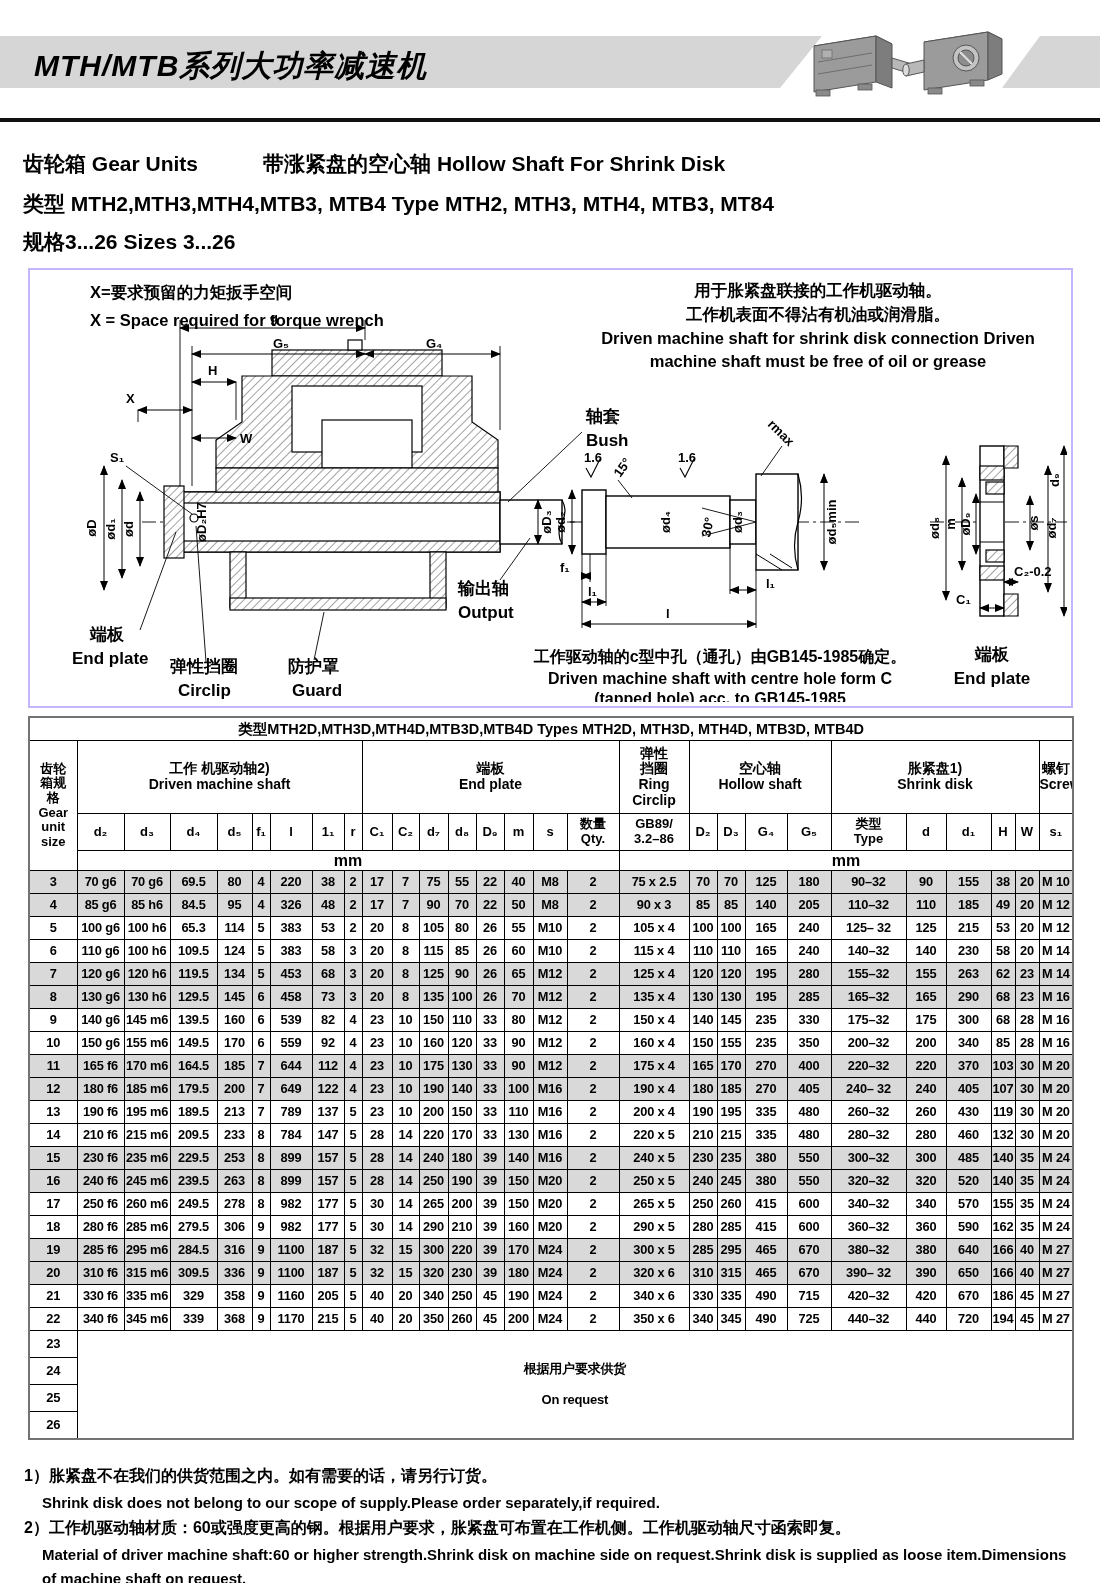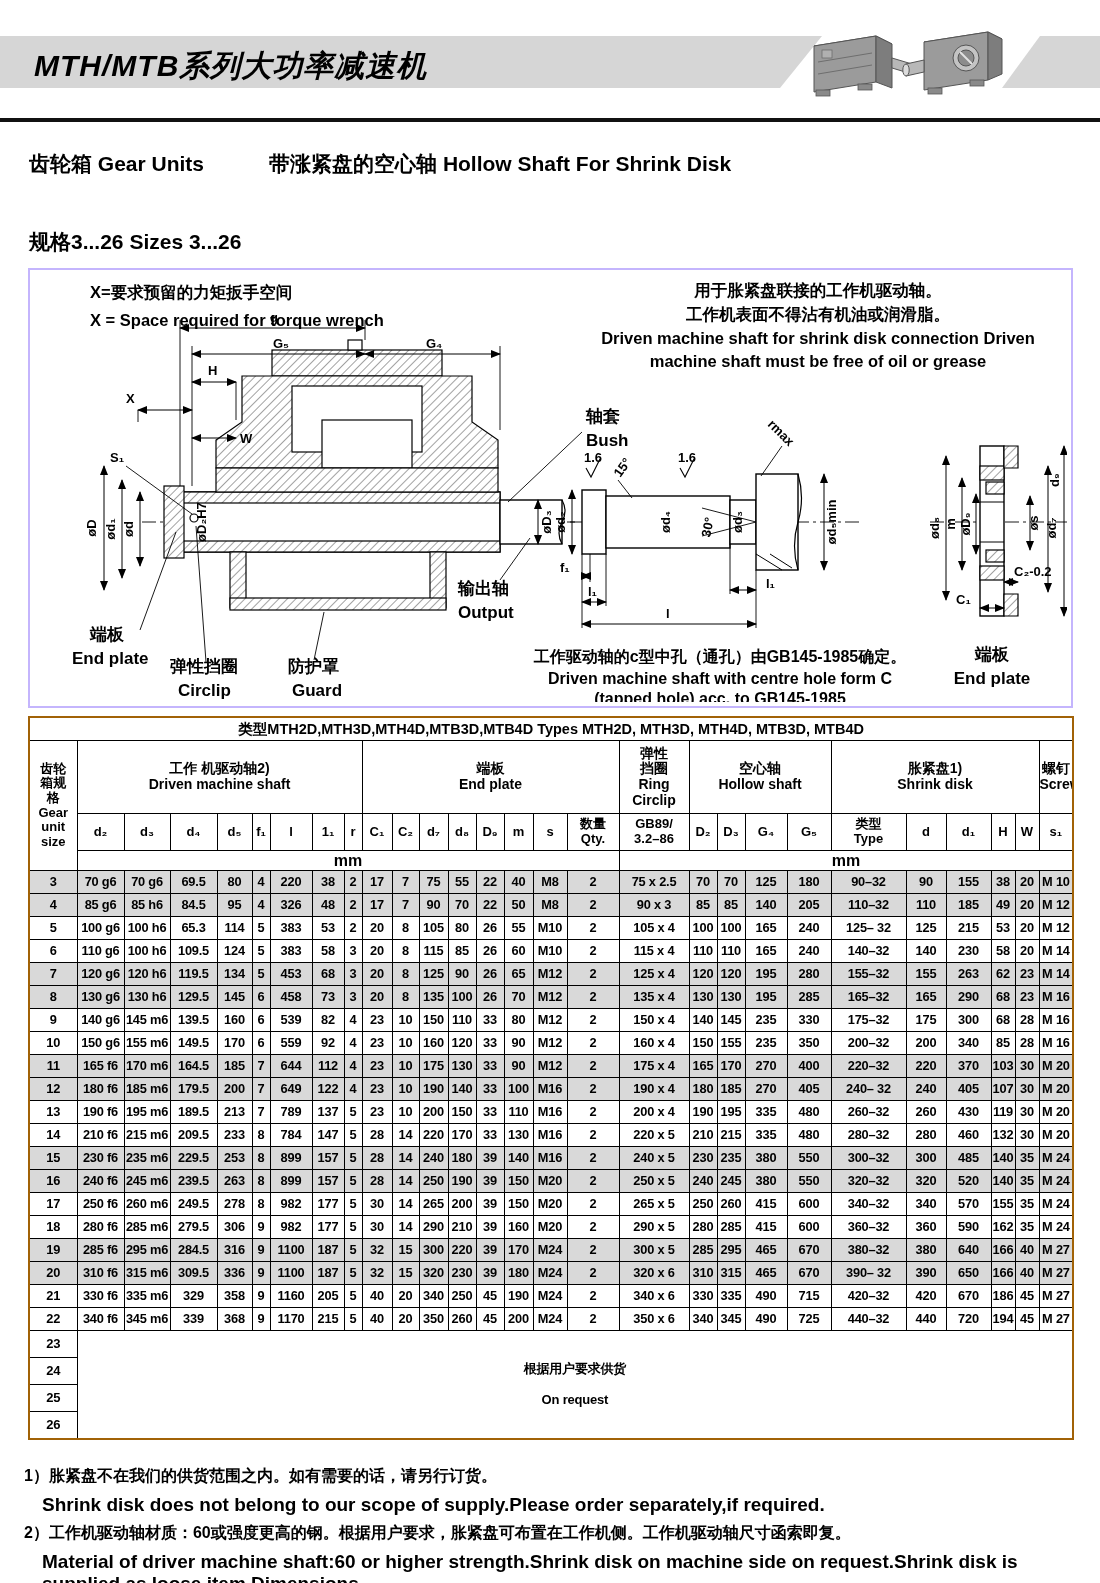--- a/index.html
+++ b/index.html
@@ -7,29 +7,29 @@
         font-family:"Liberation Sans","DejaVu Sans",sans-serif;color:#000;padding-left:25px;}
   
   .band{position:absolute;top:36px;height:52px;background:#d6d6d6;}
   .band-left{left:0;width:822px;clip-path:polygon(0 0,100% 0,calc(100% - 42px) 100%,0 100%);}
   .band-right{left:1002px;width:98px;clip-path:polygon(38px 0,100% 0,100% 100%,0 100%);}
   .page-title{position:absolute;top:46px;left:34px;margin:0;font-size:30px;font-weight:bold;
         font-style:italic;letter-spacing:1px;}
   .gearboxes{position:absolute;top:18px;left:800px;}
   .rule{position:absolute;top:118px;left:0;width:1100px;height:4px;background:#111;}
   
-  .intro-line{position:absolute;left:29px;font-size:21px;font-weight:bold;white-space:nowrap;}
+  .intro-line{position:absolute;left:23px;font-size:21px;font-weight:bold;white-space:nowrap;}
   .il1{top:150px;} .il2{top:190px;} .il3{top:228px;}
   .intro-gap{margin-left:65px;}
   
   .diagram-box{position:absolute;top:268px;left:28px;width:1041px;height:436px;border:2px solid #c4b5fd;}
   .diagram-box svg{display:block;}
   
   table.spec{position:absolute;top:716px;left:28px;width:1044px;border-collapse:collapse;
-        table-layout:fixed;border:2px solid #a16207;}
+        table-layout:fixed;border:2px solid #737373;}
   table.spec th, table.spec td{border:1px solid #000;padding:0;text-align:center;
         vertical-align:middle;overflow:hidden;font-weight:bold;line-height:1.12;}
   .type-heading{height:22px;font-size:14.5px;}
   .group{height:72px;font-size:14px;}
   .sub{height:36px;font-size:13px;}
   .unit{height:19px;font-size:16px;}
   .pre{white-space:pre-line;}
   tbody td{height:22px;font-size:12.8px;letter-spacing:-0.2px;}
   tr.stripe td{background:#d9d9d9;}
   tr.onreq td{height:26px;font-size:13px;background:#fff;}
@@ -43,21 +43,21 @@
   .note{font-size:16.5px;font-weight:bold;}
   .cap{font-size:16px;font-weight:bold;}
   line.dim,path.dim{stroke:#000;stroke-width:1;marker-start:url(#aS);marker-end:url(#aE);}
   line.ext,line.lead{stroke:#000;stroke-width:0.9;}
   line.cl{stroke:#000;stroke-width:0.9;stroke-dasharray:14 4 3 4;}
   .oln{fill:#fff;stroke:#000;stroke-width:1.4;}
   .htc{fill:url(#hatch);stroke:#000;stroke-width:1.2;}
   
   .footnotes{position:absolute;top:1466px;left:24px;width:1054px;font-weight:bold;}
   .fn-cn{font-size:16px;margin-bottom:7px;}
-  .fn-en{font-size:19px;margin:0 0 7px 18px;font-weight:600;}
+  .fn-en{font-size:15px;margin:0 0 7px 18px;font-weight:600;}
 </style>
 </head>
 <body>
 
 <div class="page">
 
   <div class="band band-left"></div>
   <div class="band band-right"></div>
   <h1 class="page-title">MTH/MTB系列大功率减速机</h1>
 
@@ -86,20 +86,21 @@
       <rect x="128" y="70" width="14" height="6" fill="#8a8a8a" stroke="#555" stroke-width="0.8"></rect>
       <rect x="170" y="62" width="14" height="6" fill="#8a8a8a" stroke="#555" stroke-width="0.8"></rect>
     </g>
   </svg>
 
   <div class="rule"></div>
 
   <div class="intro-line il1">
     <span>齿轮箱 Gear Units</span><span class="intro-gap">带涨紧盘的空心轴 Hollow Shaft For Shrink Disk</span>
   </div>
+  <div class="intro-line il2">类型 MTH2,MTH3,MTH4,MTB3, MTB4 Type MTH2, MTH3, MTH4, MTB3, MT84</div>
   <div class="intro-line il3">规格3...26 Sizes 3...26</div>
 
   <div class="diagram-box">
     <svg width="1037" height="432" viewBox="0 0 1037 432">
       <defs>
         <pattern id="hatch" patternUnits="userSpaceOnUse" width="6" height="6" patternTransform="rotate(45)">
           <rect width="6" height="6" fill="#fff"></rect>
           <line x1="0" y1="0" x2="0" y2="6" stroke="#555" stroke-width="1.1"></line>
         </pattern>
         <marker id="aE" orient="auto" refX="9" refY="4" markerWidth="10" markerHeight="8">

